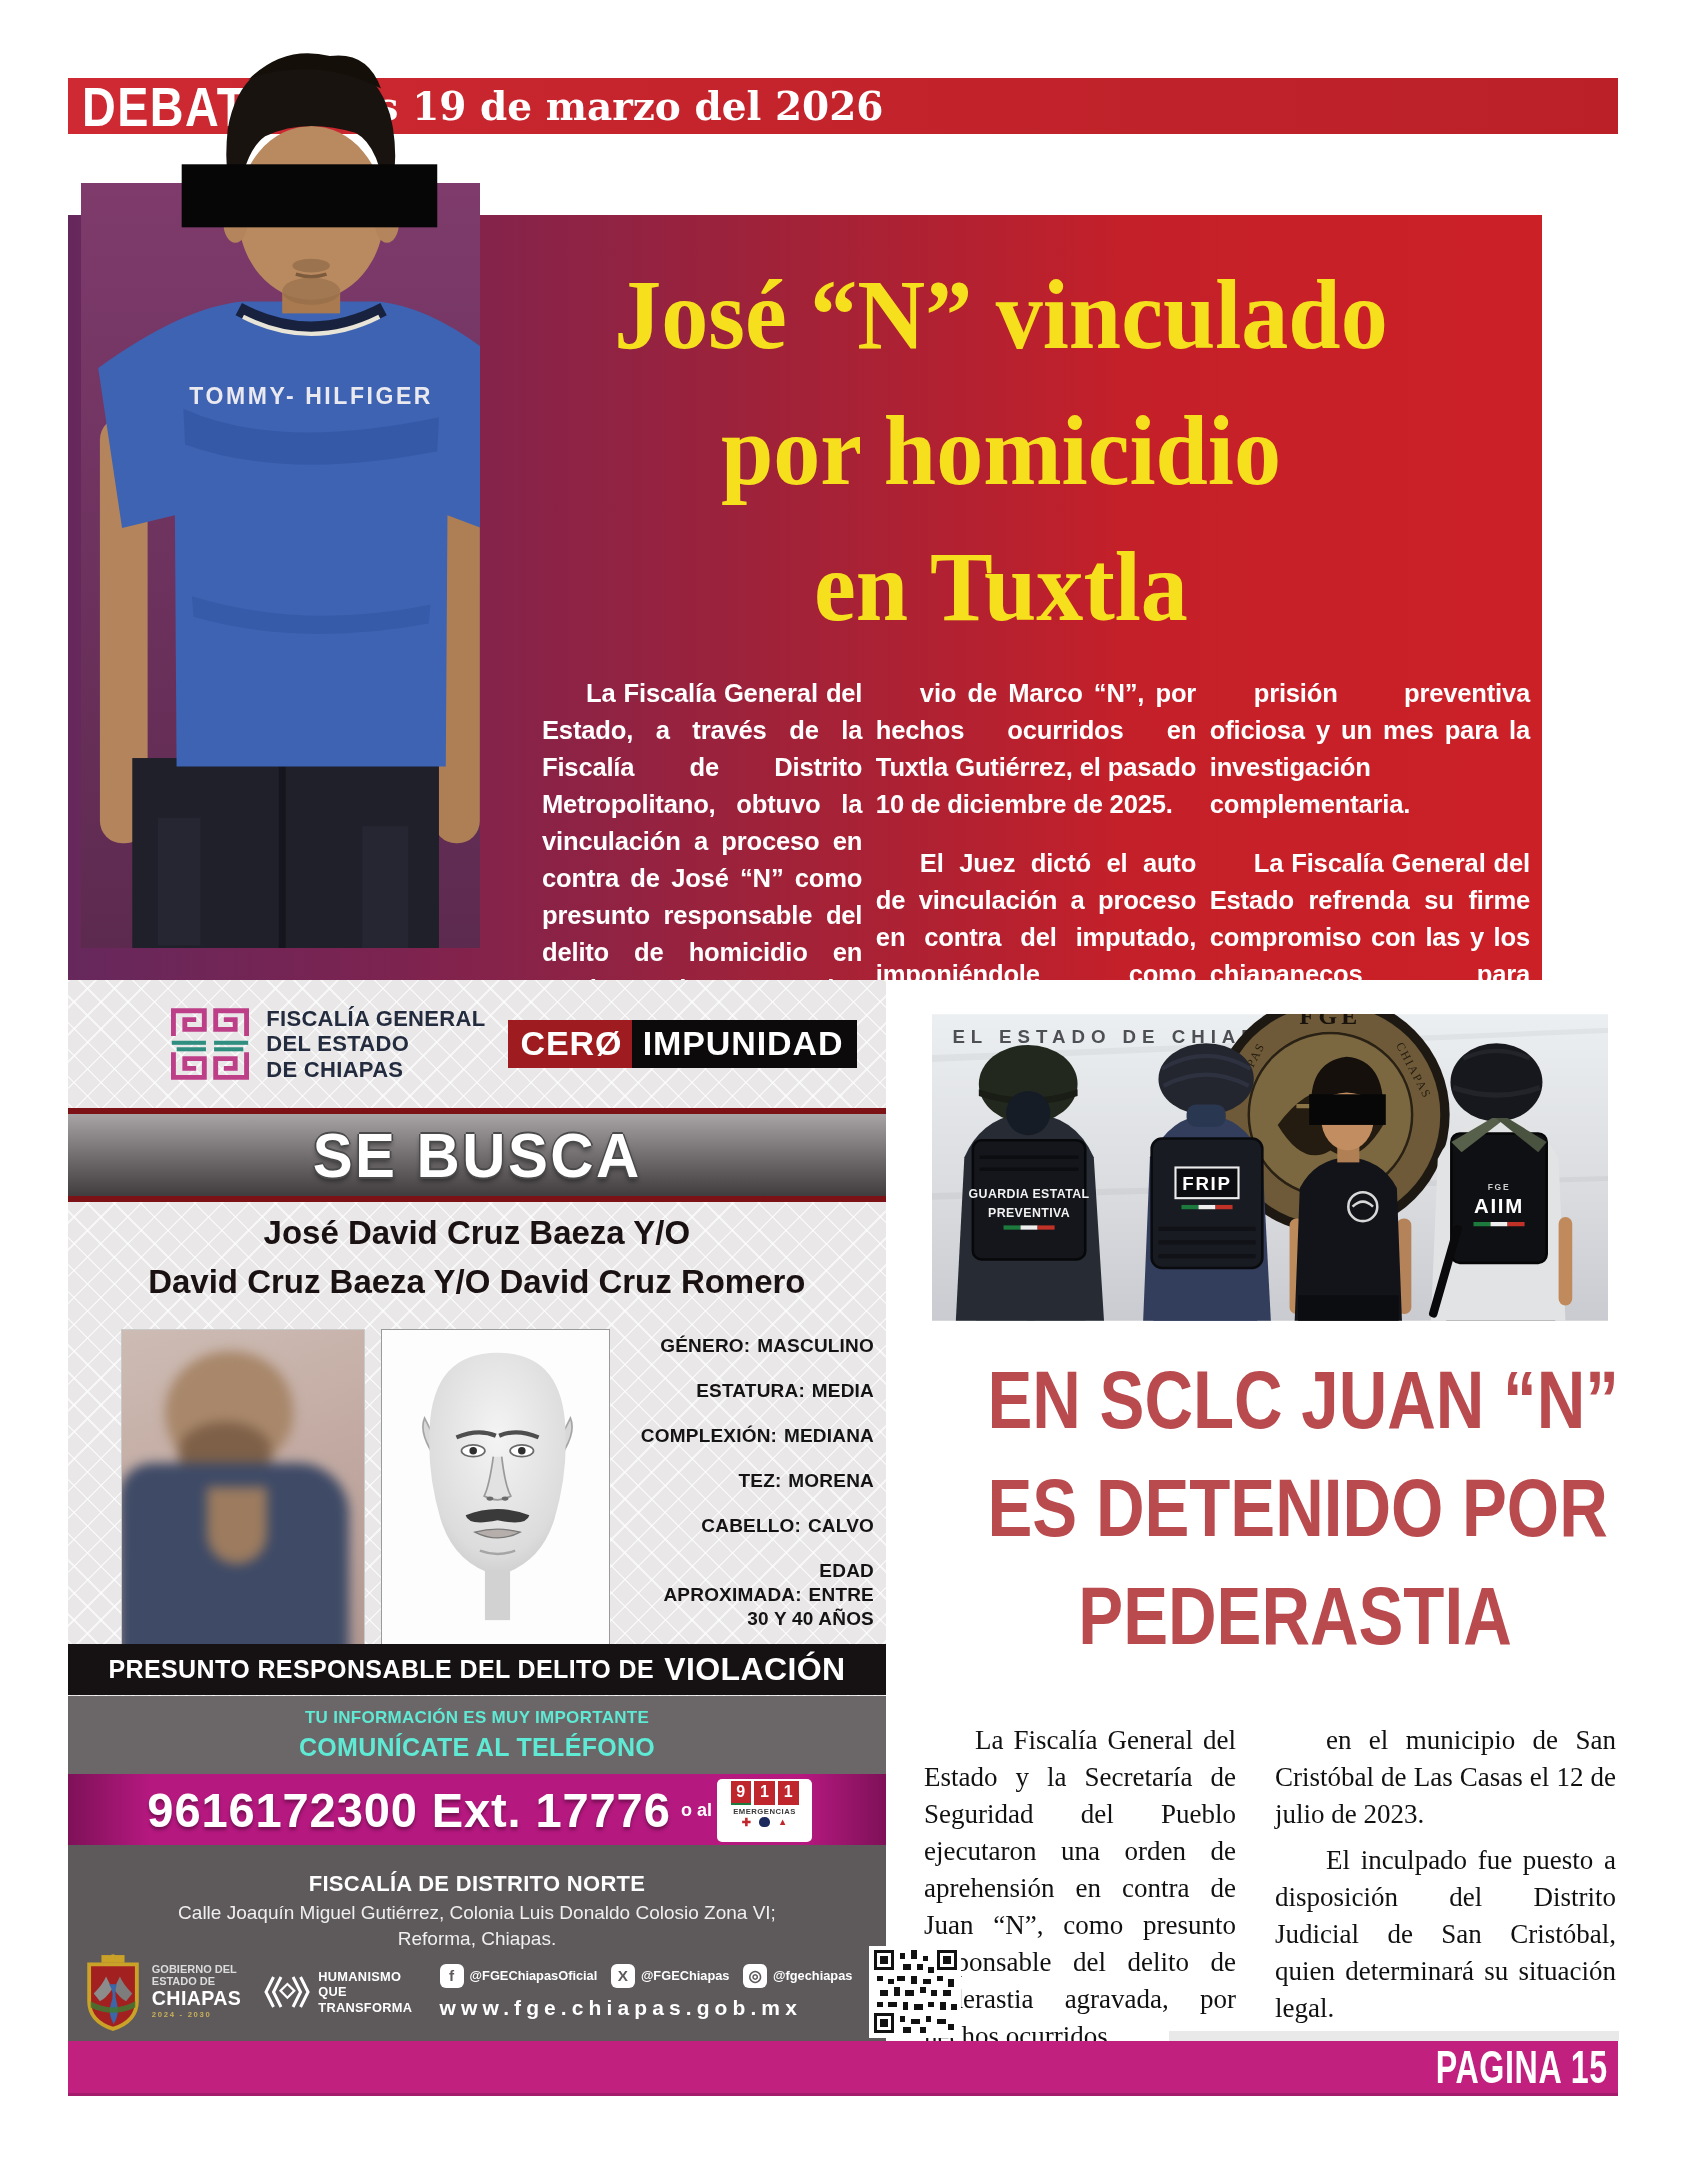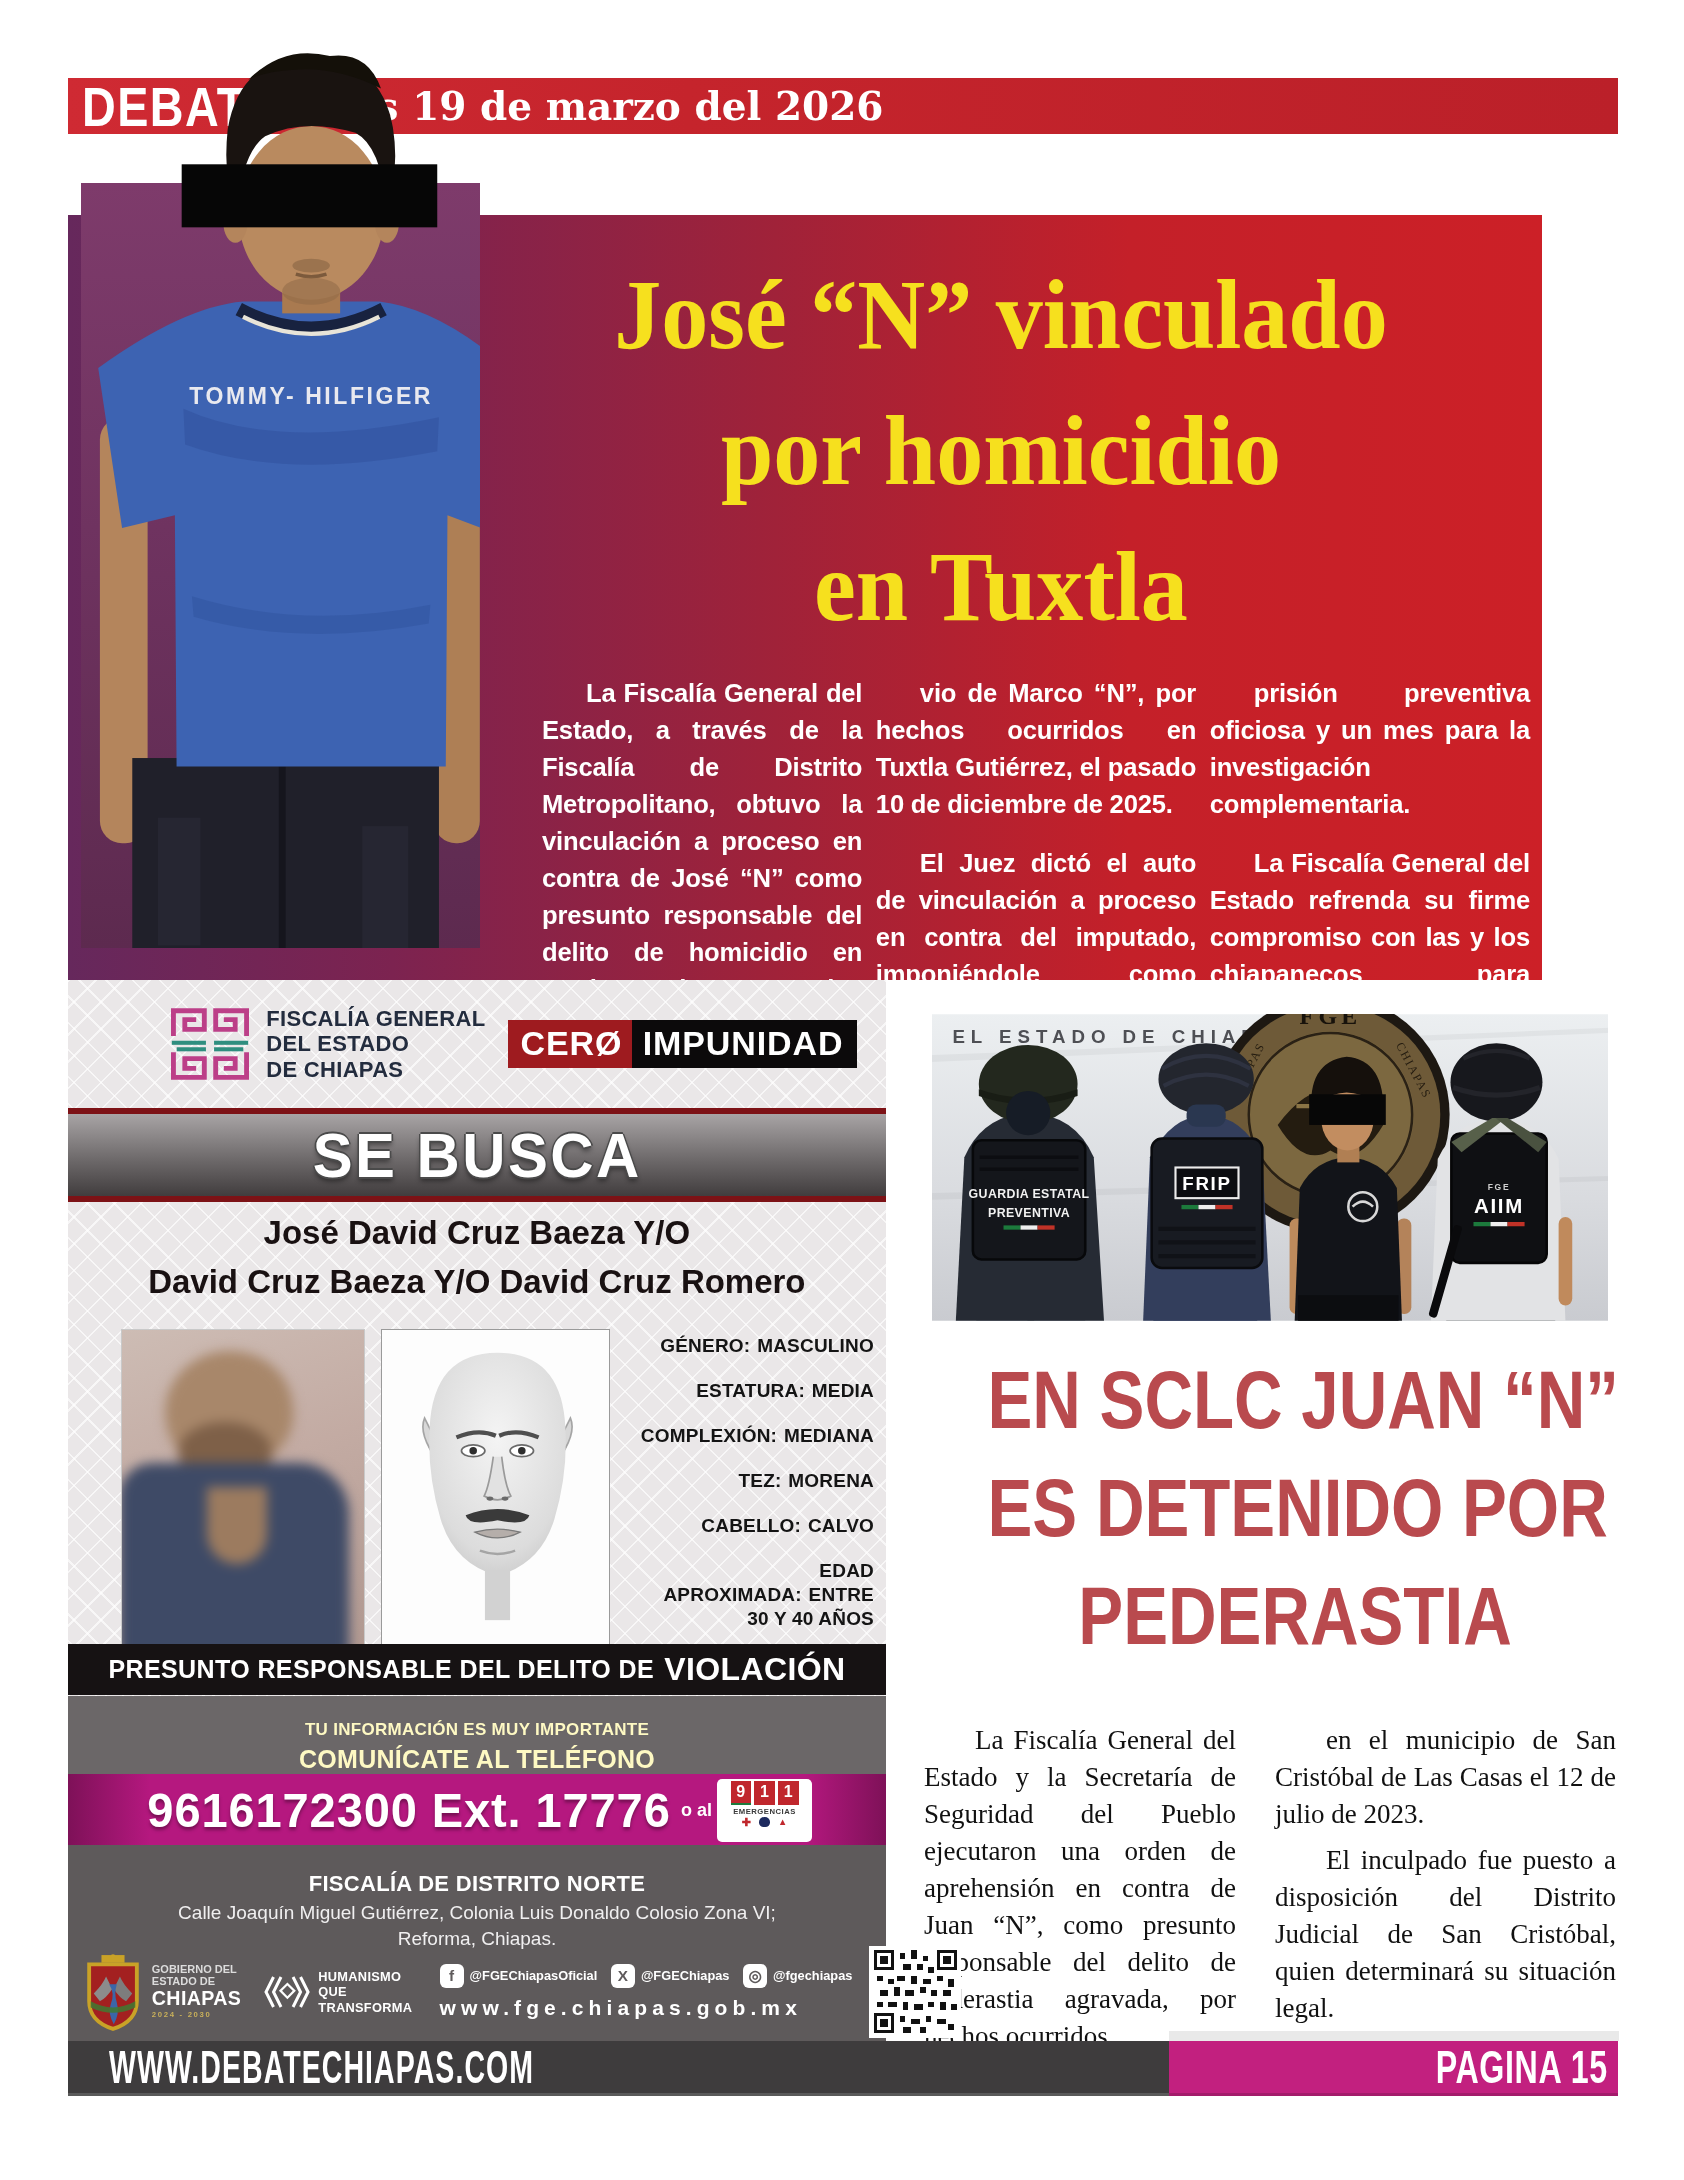--- a/index.html
+++ b/index.html
@@ -67,21 +67,21 @@
   .sketch{position:absolute;left:313px;top:5.1px;width:227px;height:315px;background:#fdfdfd;border:1.7px solid #9a9a9a;}
   .details{position:absolute;left:569px;top:10.2px;width:237px;}
   .d-row{margin-bottom:21px;font-size:19px;line-height:24px;color:#141414;}
   .d-row .lbl{font-weight:800;letter-spacing:0.2px;}
   .d-row .val{font-weight:600;margin-left:6.8px;letter-spacing:0.2px;}
   .crimebar{position:absolute;left:0;top:664px;width:100%;height:51px;background:#161213;
             display:flex;align-items:center;justify-content:center;color:#fff;}
   .crime-prefix{font-weight:700;font-size:25px;letter-spacing:0.4px;}
   .crime{font-weight:800;font-size:32px;margin-left:10.2px;letter-spacing:0.4px;}
   .infobar{position:absolute;left:0;top:716px;width:100%;height:78px;background:#6b6768;
-           display:flex;flex-direction:column;align-items:center;justify-content:flex-end;color:#fef9c3;}
+           display:flex;flex-direction:column;align-items:center;justify-content:center;color:#5eead4;}
   .info1{font-weight:800;font-size:17px;letter-spacing:0.3px;}
   .info2{font-weight:800;font-size:25px;margin-top:5.1px;letter-spacing:0.3px;}
   .phonebar{position:absolute;left:0;top:794px;width:100%;height:72px;
             background:linear-gradient(90deg,#7e1158 0%,#b5187f 10%,#b5187f 90%,#7e1158 100%);
             display:flex;align-items:center;justify-content:center;gap:5px;}
   .phone{color:#fff;font-weight:800;font-size:48px;letter-spacing:0.9px;transform:scaleX(.98);
          text-shadow:0 3.4px 3.4px rgba(0,0,0,.35);white-space:nowrap;}
   .oal{color:#fff;font-weight:800;font-size:18px;}
   .e911{width:95px;height:63px;background:#fff;border-radius:5.1px;padding:2.6px 3.4px;box-sizing:border-box;
         display:flex;flex-direction:column;align-items:center;}
@@ -532,22 +532,19 @@
       <p>La Fiscalía General del Estado y la Secretaría de Seguridad del Pueblo ejecutaron una orden de aprehensión en contra de Juan “N”, como presunto responsable del delito de pederastia agravada, por hechos ocurridos</p>
     </div>
     <div class="col c2">
       <p>en el municipio de San Cristóbal de Las Casas el 12 de julio de 2023.</p>
       <p>El inculpado fue puesto a disposición del Distrito Judicial de San Cristóbal, quien determinará su situación legal.</p>
     </div>
   </div>
 
   <div class="abs prefoot"></div>
   <div class="abs footer">
-    <div class="f-left">
-      <span class="f-site">WWW.DEBATECHIAPAS.COM</span>
-    </div>
     <div class="f-right">
       <span class="f-page">PAGINA 15</span>
     </div>
   </div>
 
 </div>
 
 
 </body></html>

